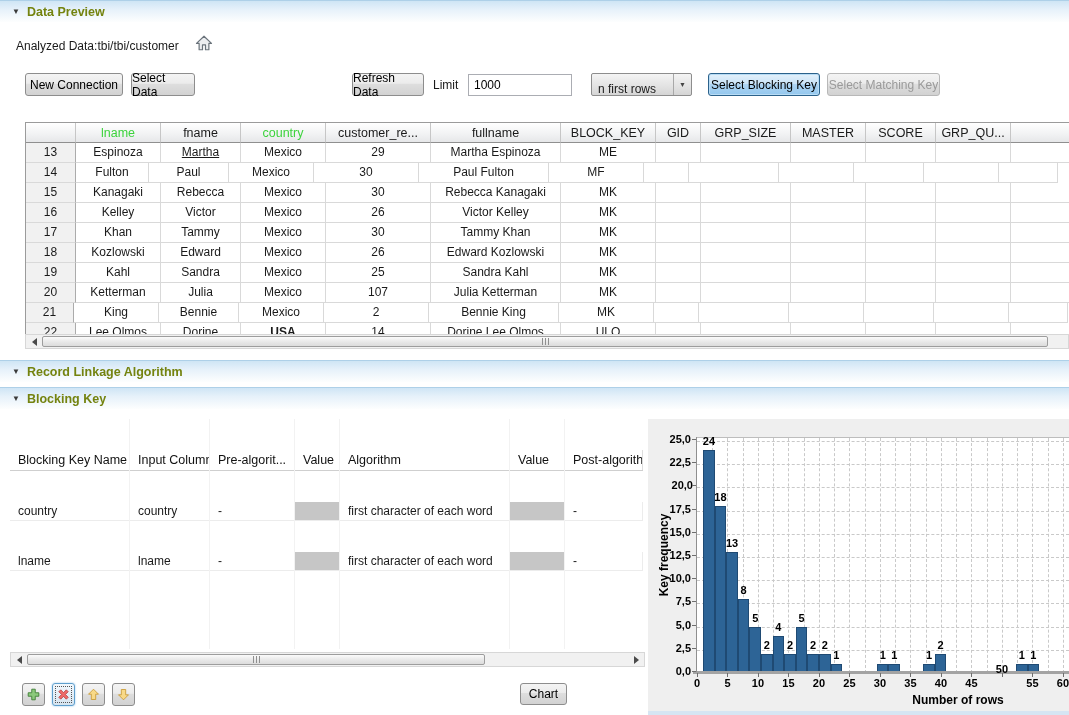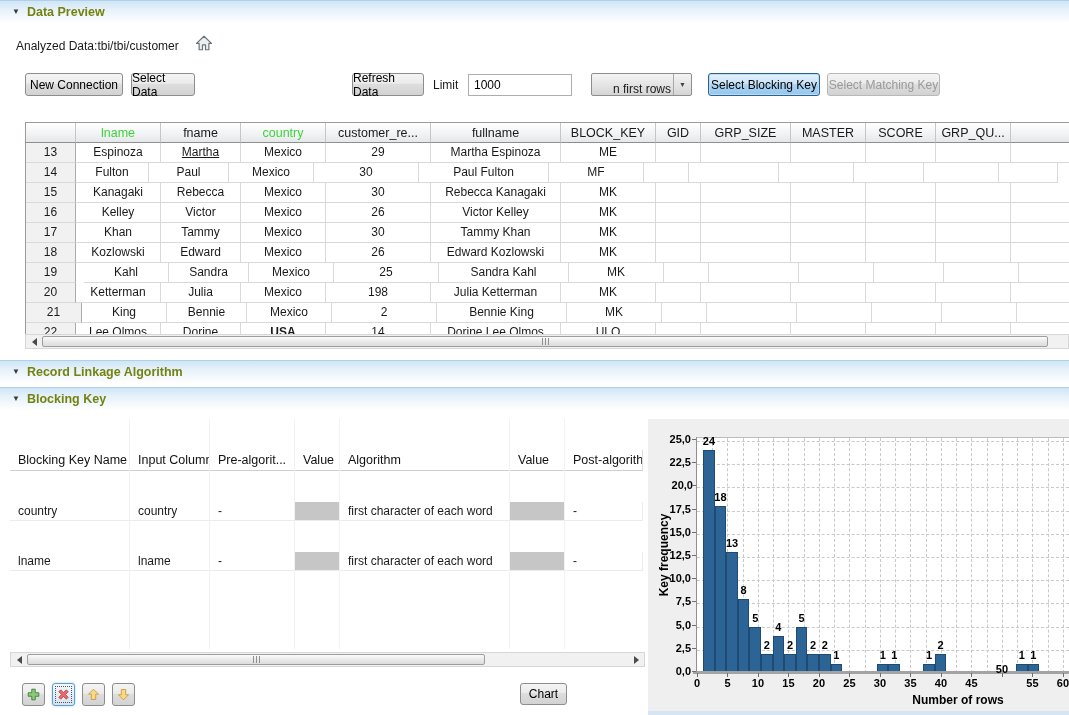--- a/index.html
+++ b/index.html
@@ -22,21 +22,21 @@
     background:linear-gradient(180deg,#e4f1fb 0%,#cbe4f7 45%,#aed4f2 50%,#93c7ee 100%);}
   .btn.dis{color:#9a9a9a;border-color:#b8b8b8;cursor:default;}
   .iconbtn{width:23px;height:23px;}
   .iconbtn.focus{border:1px solid #5e9ecc;box-shadow:0 0 2px #8fc3ea;outline:1px dotted #555;outline-offset:-4px;
     background:linear-gradient(180deg,#f2f8fd 0%,#e4eef7 50%,#d5e4f0 100%);}
 
   .field{box-sizing:border-box;height:22px;border:1px solid #abadb3;background:#fff;
     font-family:"Liberation Sans",sans-serif;font-size:12px;padding:0 5px;color:#000;}
   .combo{box-sizing:border-box;height:23px;border:1px solid #8d8d8d;border-radius:2px;
     background:linear-gradient(180deg,#f4f4f4,#e2e2e2 60%,#d5d5d5);display:flex;align-items:center;cursor:pointer;}
-  .combo .cv{flex:1;padding-left:21px;margin-top:8px;}
+  .combo .cv{flex:1;padding-left:6px;margin-top:8px;}
   .combo .ca{width:17px;align-self:stretch;border-left:1px solid #a8a8a8;display:flex;align-items:center;justify-content:center;font-size:7px;color:#444;}
 
   
   .grid{border:1px solid #9b9b9b;border-bottom:none;overflow:hidden;background:#fff;}
   .trow{display:flex;height:20px;line-height:19px;}
   .trow.hdr{height:20px;line-height:20px;}
   .tc{flex:none;box-sizing:border-box;border-right:1px solid #d9d9d9;border-bottom:1px solid #d9d9d9;
     text-align:center;font-size:12px;overflow:hidden;white-space:nowrap;}
   .hdr .tc{background:linear-gradient(180deg,#ffffff,#f1f2f3 60%,#e6e7e9);border-right:1px solid #c6c6c6;
     border-bottom:1px solid #8f8f8f;font-size:12.5px;}
@@ -205,50 +205,50 @@
         <div class="tc" style="width: 95px;">MK</div>
         <div class="tc" style="width: 45px;"></div>
         <div class="tc" style="width: 90px;"></div>
         <div class="tc" style="width: 75px;"></div>
         <div class="tc" style="width: 70px;"></div>
         <div class="tc" style="width: 75px;"></div>
         <div class="tc" style="width: 59px;"></div>
       </div>
       <div class="trow">
         <div class="tc rn" style="width: 50px;">19</div>
-        <div class="tc" style="width: 85px; margin-left: 8px;">Kahl</div>
+        <div class="tc" style="width: 85px;">Kahl</div>
         <div class="tc" style="width: 80px;">Sandra</div>
         <div class="tc" style="width: 85px;">Mexico</div>
         <div class="tc" style="width: 105px;">25</div>
         <div class="tc" style="width: 130px;">Sandra Kahl</div>
         <div class="tc" style="width: 95px;">MK</div>
         <div class="tc" style="width: 45px;"></div>
         <div class="tc" style="width: 90px;"></div>
         <div class="tc" style="width: 75px;"></div>
         <div class="tc" style="width: 70px;"></div>
         <div class="tc" style="width: 75px;"></div>
         <div class="tc" style="width: 59px;"></div>
       </div>
       <div class="trow">
         <div class="tc rn" style="width: 50px;">20</div>
         <div class="tc" style="width: 85px;">Ketterman</div>
         <div class="tc" style="width: 80px;">Julia</div>
         <div class="tc" style="width: 85px;">Mexico</div>
-        <div class="tc" style="width: 105px;">198</div>
+        <div class="tc" style="width: 105px;">107</div>
         <div class="tc" style="width: 130px;">Julia Ketterman</div>
         <div class="tc" style="width: 95px;">MK</div>
         <div class="tc" style="width: 45px;"></div>
         <div class="tc" style="width: 90px;"></div>
         <div class="tc" style="width: 75px;"></div>
         <div class="tc" style="width: 70px;"></div>
         <div class="tc" style="width: 75px;"></div>
         <div class="tc" style="width: 59px;"></div>
       </div>
       <div class="trow">
-        <div class="tc rn" style="width: 56px;">21</div>
+        <div class="tc rn" style="width: 48px;">21</div>
         <div class="tc" style="width: 85px;">King</div>
         <div class="tc" style="width: 80px;">Bennie</div>
         <div class="tc" style="width: 85px;">Mexico</div>
         <div class="tc" style="width: 105px;">2</div>
         <div class="tc" style="width: 130px;">Bennie King</div>
         <div class="tc" style="width: 95px;">MK</div>
         <div class="tc" style="width: 45px;"></div>
         <div class="tc" style="width: 90px;"></div>
         <div class="tc" style="width: 75px;"></div>
         <div class="tc" style="width: 70px;"></div>

